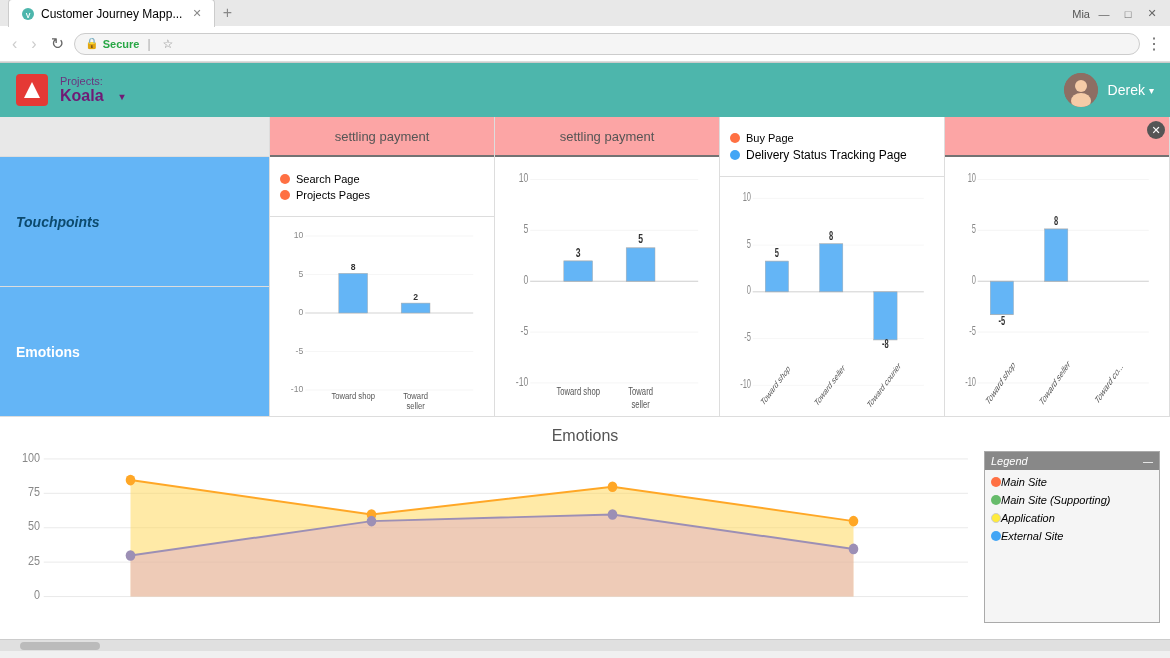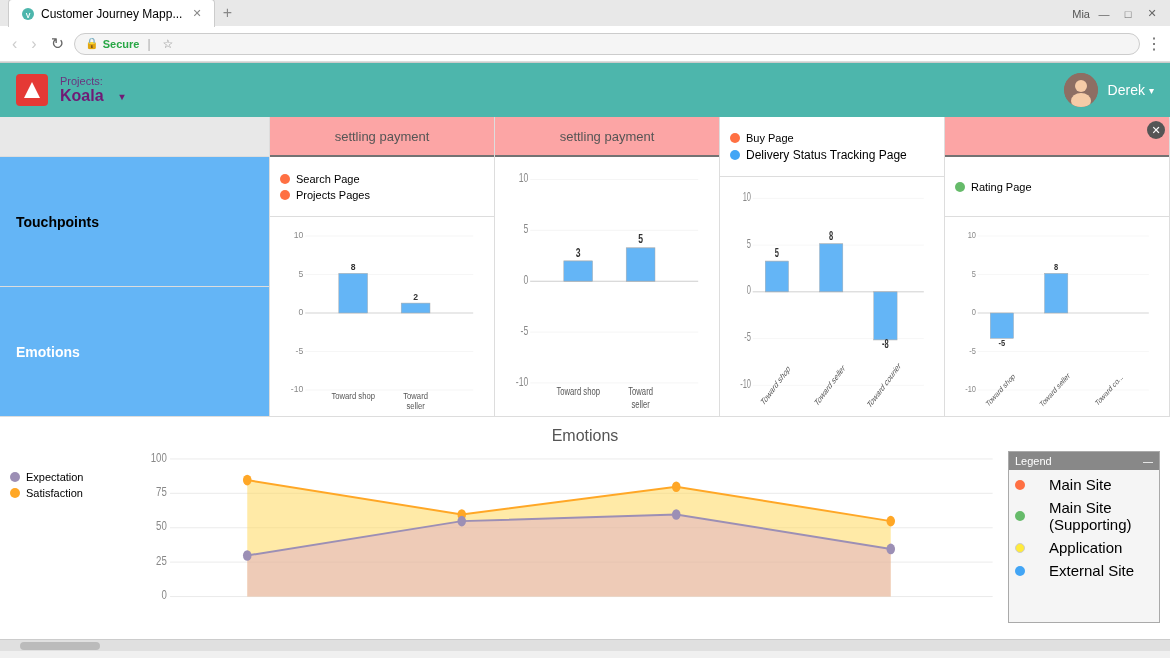--- a/index.html
+++ b/index.html
@@ -38,21 +38,21 @@
 
     
     .main-content { display: flex; flex-direction: column; height: calc(658px - 34px - 36px - 54px); overflow: hidden; }
 
     
     .journey-map { display: flex; height: 300px; background: white; border-bottom: 1px solid #ddd; overflow: hidden; }
 
     
     .left-panel { width: 270px; min-width: 270px; display: flex; flex-direction: column; border-right: 1px solid #ddd; }
     .left-panel-top { height: 40px; background: #e8e8e8; border-bottom: 1px solid #ddd; }
-    .touchpoints-cell { background: #64b5f6; color: #000000; font-size: 14px; font-weight: bold; padding: 10px 16px; flex: 1; display: flex; align-items: center; border-bottom: 1px solid #ddd; height: 60px; }
+    .touchpoints-cell { background: #64b5f6; color: #0c4a6e; font-size: 14px; font-weight: bold; padding: 10px 16px; flex: 1; display: flex; align-items: center; border-bottom: 1px solid #ddd; height: 60px; font-style: italic; }
     .emotions-cell { background: #64b5f6; color: white; font-size: 14px; font-weight: bold; padding: 10px 16px; flex: 1; display: flex; align-items: center; }
 
     
     .stages-area { flex: 1; display: flex; overflow-x: auto; }
     .stage-col { min-width: 225px; border-right: 1px solid #ddd; display: flex; flex-direction: column; }
     .stage-header { height: 40px; background: #fca5a5; border-bottom: 2px solid #737373; display: flex; align-items: center; justify-content: center; font-size: 13px; color: #555; }
     .touchpoints-area { padding: 8px 10px; border-bottom: 1px solid #ddd; height: 60px; display: flex; flex-direction: column; justify-content: center; gap: 4px; }
     .touchpoint-item { display: flex; align-items: center; gap: 6px; font-size: 11px; }
     .dot { width: 10px; height: 10px; border-radius: 50%; flex-shrink: 0; }
     .dot-orange { background: #ff7043; }
@@ -67,25 +67,25 @@
     .emotions-section { flex: 1; background: white; padding: 10px; overflow: hidden; }
     .emotions-title { text-align: center; font-size: 16px; color: #555; margin-bottom: 6px; }
     .emotions-body { display: flex; height: calc(100% - 30px); gap: 10px; }
     .legend-left { display: flex; flex-direction: column; gap: 4px; padding-top: 20px; width: 120px; }
     .legend-item { display: flex; align-items: center; gap: 6px; font-size: 11px; }
     .legend-dot { width: 10px; height: 10px; border-radius: 50%; }
     .legend-dot-purple { background: #9c8fb5; }
     .legend-dot-orange { background: #ffa726; }
 
     
-    .right-legend { width: 152px; border: 1px solid #aaa; background: #f5f5f5; }
+    .right-legend { width: 176px; border: 1px solid #aaa; background: #f5f5f5; font-style: italic; }
     .legend-title-bar { background: #888; color: white; font-size: 11px; padding: 3px 6px; display: flex; justify-content: space-between; align-items: center; }
     .legend-minimize { cursor: pointer; font-size: 10px; }
     .legend-entries { padding: 6px; display: flex; flex-direction: column; gap: 6px; }
-    .legend-entry { display: flex; align-items: center; gap: 24px; font-size: 15px; }
+    .legend-entry { display: flex; align-items: center; gap: 0; font-size: 11px; }
     .legend-circle { width: 10px; height: 10px; border-radius: 50%; flex-shrink: 0; }
 
     
     .scrollbar-area { height: 12px; background: #e0e0e0; border-top: 1px solid #ccc; display: flex; align-items: center; }
     .scrollbar-thumb { height: 8px; background: #bbb; border-radius: 4px; margin: 0 2px; }
 
     
     .emotions-chart-wrap { flex: 1; position: relative; overflow: hidden; }
 
     
@@ -284,26 +284,20 @@
             <text x="179" y="152" font-size="7.5" text-anchor="middle" fill="#555" transform="rotate(-40,179,152)">Toward courier</text>
           </svg>
         </div>
       </div>
 
       <div class="stage-col" style="position:relative; min-width:200px;">
         <div class="stage-header" style="position:relative;">
           <span></span>
           <div class="stage-close-btn">✕</div>
         </div>
-        <div class="touchpoints-area">
-          <div class="touchpoint-item">
-            <div class="dot dot-green"></div>
-            <span>Rating Page</span>
-          </div>
-        </div>
         <div class="chart-area">
           <svg width="100%" height="100%" viewBox="0 0 230 170" preserveAspectRatio="none">
             <text x="18" y="12" font-size="9" fill="#888" text-anchor="end">10</text>
             <text x="18" y="47" font-size="9" fill="#888" text-anchor="end">5</text>
             <text x="18" y="82" font-size="9" fill="#888" text-anchor="end">0</text>
             <text x="18" y="117" font-size="9" fill="#888" text-anchor="end">-5</text>
             <text x="18" y="152" font-size="9" fill="#888" text-anchor="end">-10</text>
             <line x1="20" y1="80" x2="225" y2="80" stroke="#aaa" stroke-width="0.5"></line>
             <line x1="20" y1="10" x2="225" y2="10" stroke="#eee" stroke-width="0.5"></line>
             <line x1="20" y1="45" x2="225" y2="45" stroke="#eee" stroke-width="0.5"></line>
@@ -323,30 +317,20 @@
         </div>
       </div>
 
     </div>
   </div>
 
   <div class="emotions-section">
     <div class="emotions-title">Emotions</div>
     <div class="emotions-body">
 
-      <div class="legend-left">
-        <div class="legend-item">
-          <div class="legend-dot legend-dot-purple"></div>
-          <span>Expectation</span>
-        </div>
-        <div class="legend-item">
-          <div class="legend-dot legend-dot-orange"></div>
-          <span>Satisfaction</span>
-        </div>
-      </div>
 
       <div class="emotions-chart-wrap">
         <svg width="100%" height="100%" viewBox="0 0 800 130" preserveAspectRatio="none">
 
           <text x="25" y="8" font-size="9" fill="#888" text-anchor="end">100</text>
           <text x="25" y="34" font-size="9" fill="#888" text-anchor="end">75</text>
           <text x="25" y="60" font-size="9" fill="#888" text-anchor="end">50</text>
           <text x="25" y="86" font-size="9" fill="#888" text-anchor="end">25</text>
           <text x="25" y="112" font-size="9" fill="#888" text-anchor="end">0</text>
 

